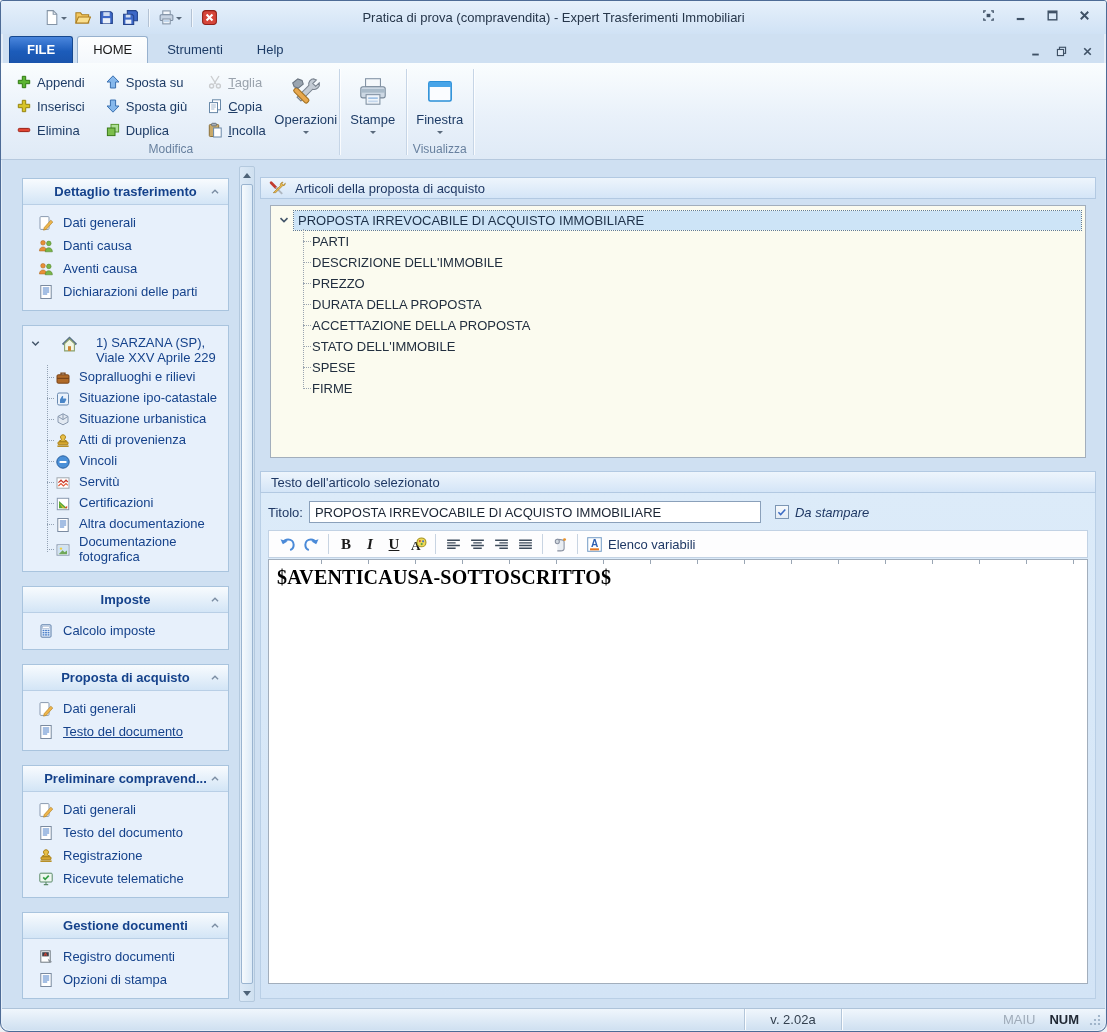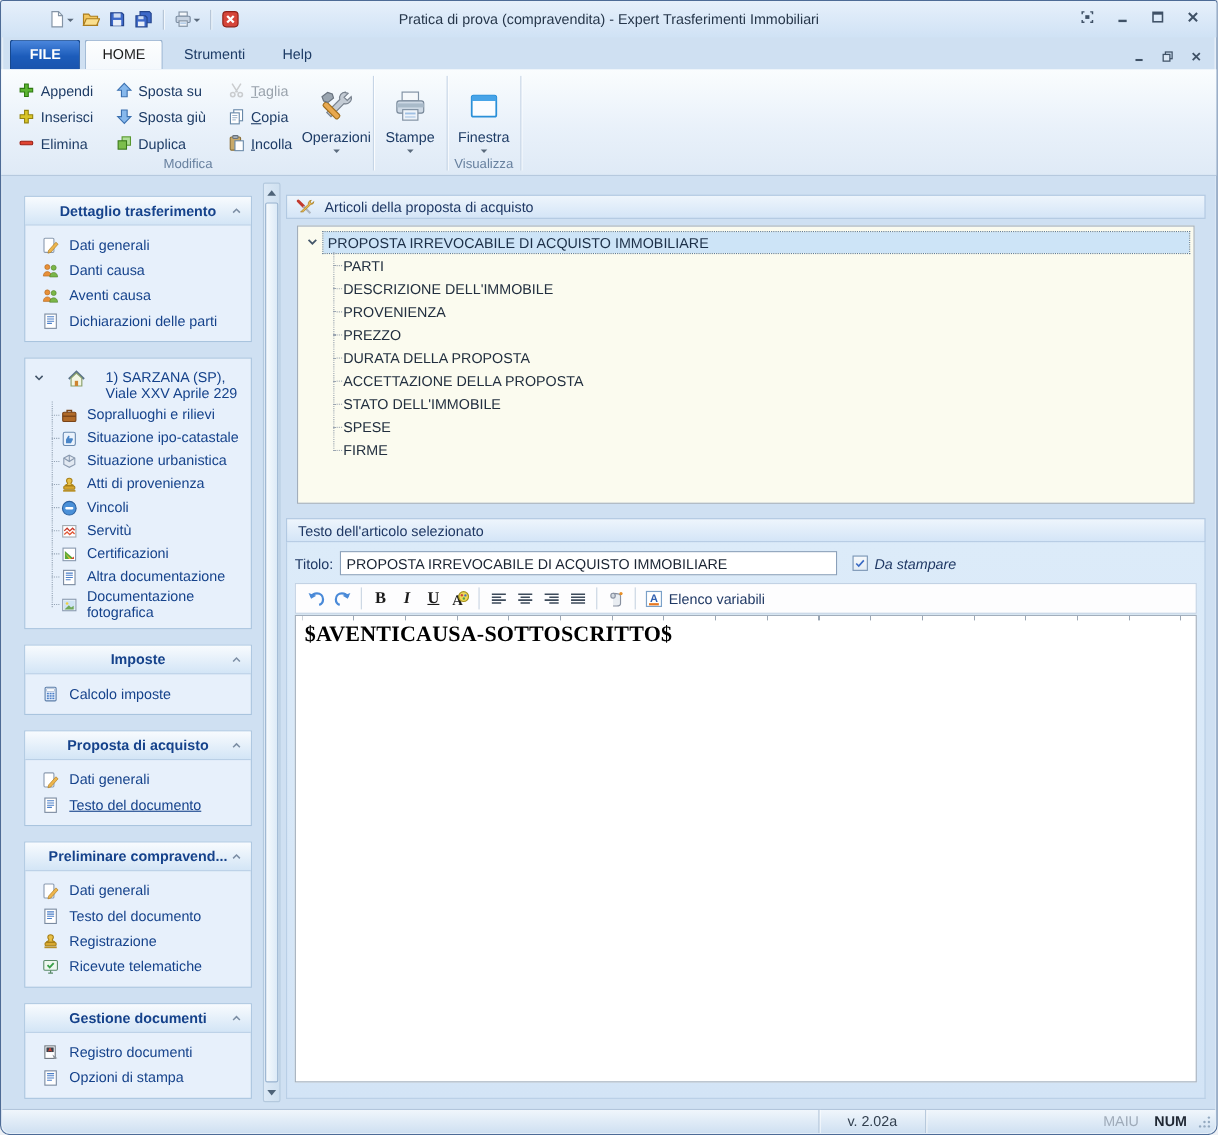--- a/index.html
+++ b/index.html
@@ -23,21 +23,21 @@
   
   .tabrow{position:relative;height:29px;display:flex;align-items:flex-end;padding-left:8px;}
   .tab{padding:5px 15px 6px;color:#1e3c66;}
   .tab.file{background:linear-gradient(#4a86dd,#1c5cba 55%,#1a54ad);color:#fff;font-weight:bold;border-radius:3px 3px 0 0;padding:5px 17px 6px;border:1px solid #16488f;border-bottom:none;}
   .tab.active{background:linear-gradient(#fdfefe,#f4f8fc);border:1px solid #97b1ce;border-bottom:none;border-radius:3px 3px 0 0;color:#1a1a1a;}
   .mdi-controls{position:absolute;right:12px;bottom:5px;display:flex;gap:13px;}
   .mdi-btn svg{width:13px;height:13px;display:block;}
   
   .ribbon{height:97px;background:linear-gradient(#fafdfe,#e9f1fa 55%,#dfeaf6);border-bottom:1px solid #b6c9de;display:flex;align-items:stretch;padding:2px 0 0 4px;}
   .rgroup{display:flex;flex-direction:column;}
-  .rgroup-body{display:flex;flex:1;align-items:flex-end;}
+  .rgroup-body{display:flex;flex:1;align-items:center;}
   .rgroup-label{height:17px;text-align:center;color:#68819f;font-size:12px;line-height:15px;}
   .rgroup-sep{width:1px;background:#c6d5e6;box-shadow:1px 0 0 rgba(255,255,255,.8);margin:4px 2px 4px 2px;}
   .sbcol{display:flex;flex-direction:column;padding:5px 4px 0 6px;}
   .sbtn{display:flex;align-items:center;gap:5px;height:24px;padding:0 5px;color:#1e3c66;border-radius:2px;white-space:nowrap;}
   .sbtn svg{width:16px;height:16px;display:block;flex:0 0 16px;}
   .sbtn.disabled{color:#9aa3ad;}
   .sbtn.disabled svg{opacity:.5;filter:grayscale(1);}
   .sbtn u{text-decoration:underline;}
   .bigbtn{width:62px;display:flex;flex-direction:column;align-items:center;padding-top:5px;color:#1e3c66;border-radius:3px;}
   .bigbtn svg{width:34px;height:34px;display:block;}
@@ -699,21 +699,20 @@
             <span class="exp">
               <svg viewBox="0 0 16 16">
                 <path d="M4 5.8L8 9.8l4-4" fill="none" stroke="#44566a" stroke-width="1.8"></path>
               </svg>
             </span>
             <span class="sel">PROPOSTA IRREVOCABILE DI ACQUISTO IMMOBILIARE</span>
           </div>
           <div class="tkids">
             <div class="titem">PARTI</div>
             <div class="titem">DESCRIZIONE DELL'IMMOBILE</div>
-            <div class="titem">PROVENIENZA</div>
             <div class="titem">PREZZO</div>
             <div class="titem">DURATA DELLA PROPOSTA</div>
             <div class="titem">ACCETTAZIONE DELLA PROPOSTA</div>
             <div class="titem">STATO DELL'IMMOBILE</div>
             <div class="titem">SPESE</div>
             <div class="titem">FIRME</div>
           </div>
         </div>
 
       <div class="tp-gap"></div>

